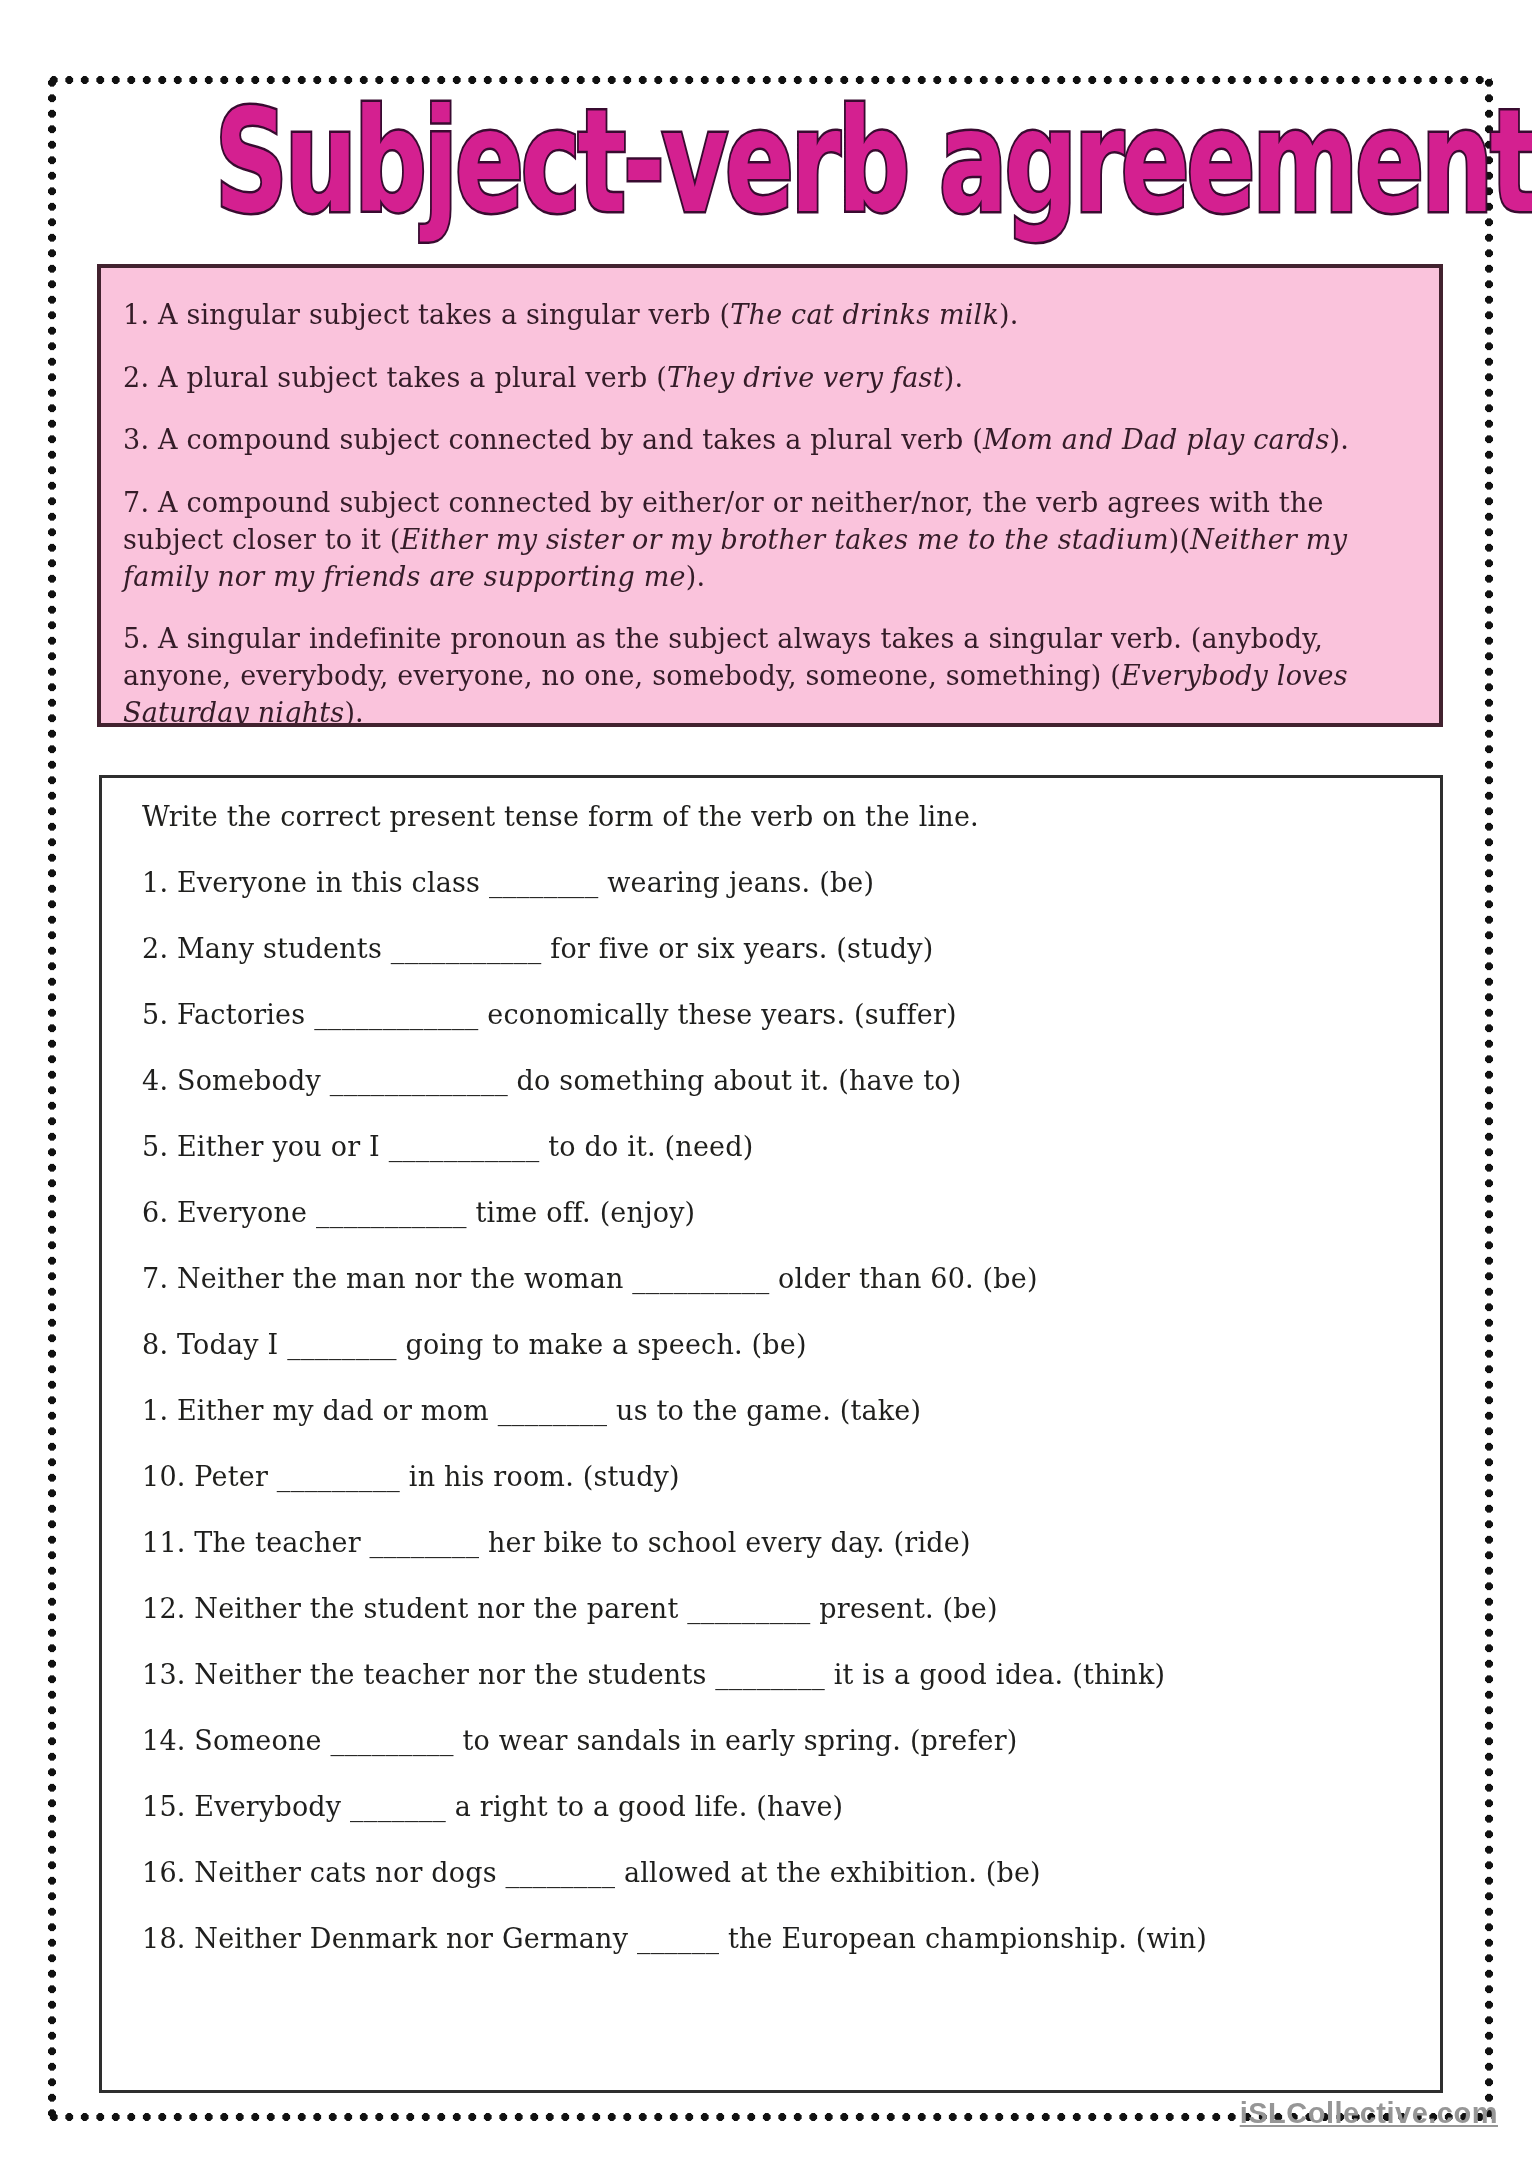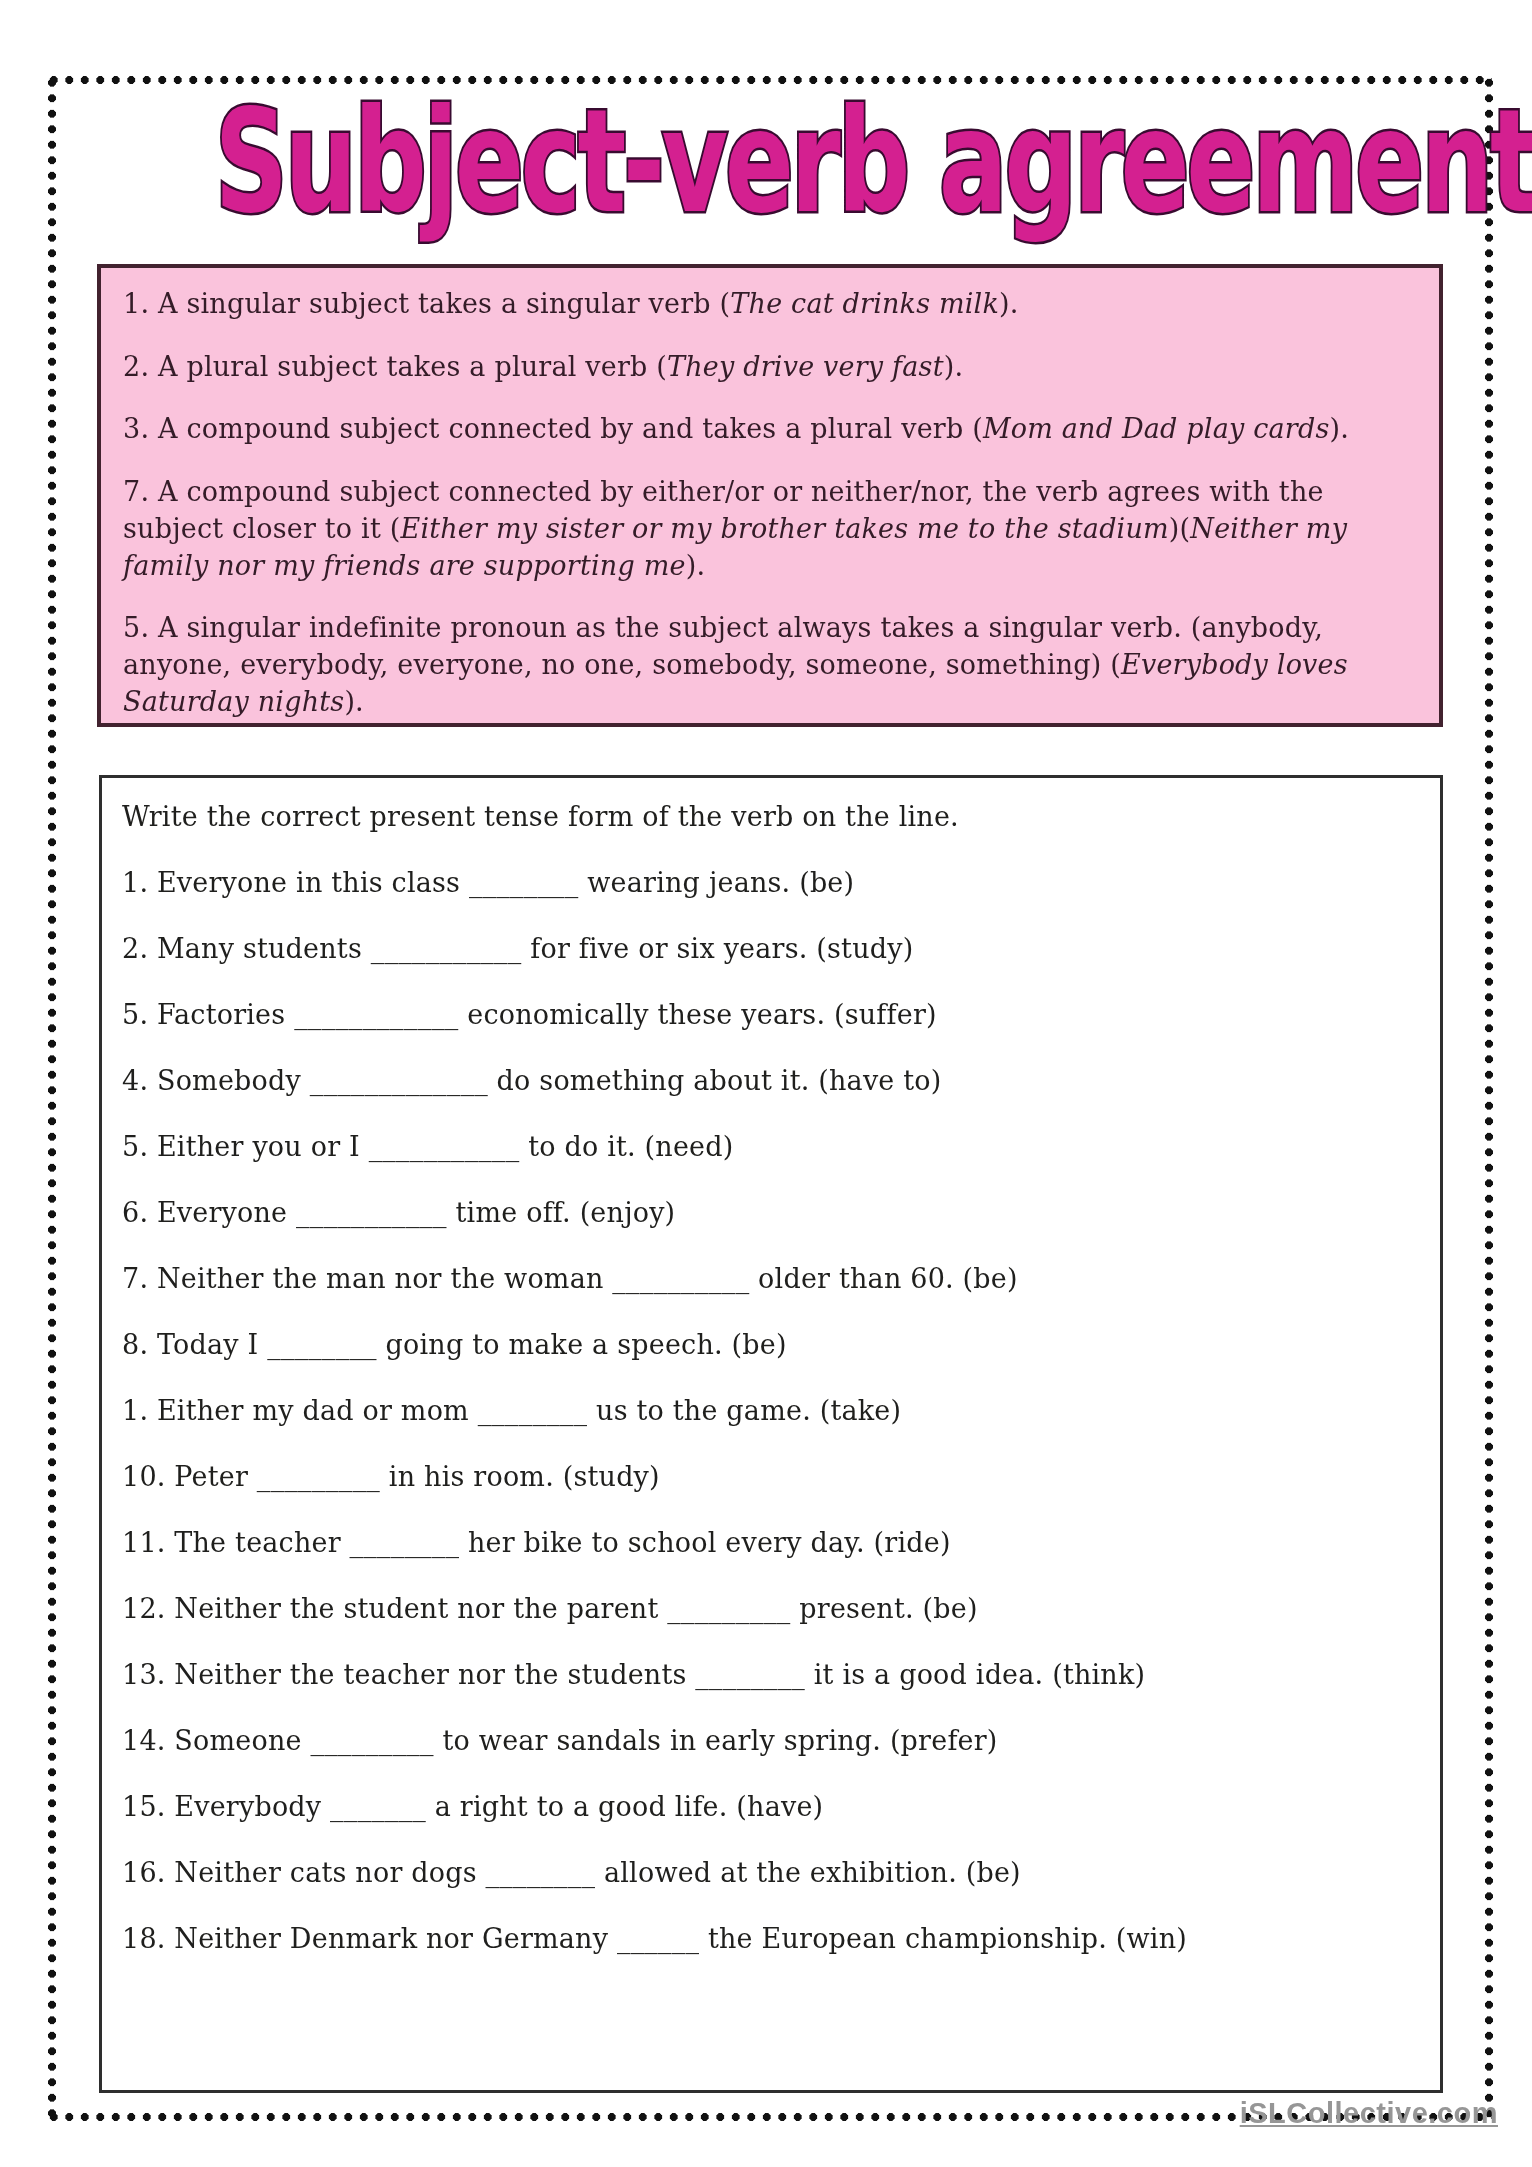--- a/index.html
+++ b/index.html
@@ -37,36 +37,36 @@
     paint-order: stroke fill;
     transform: scaleX(0.72);
   }
 
   
   .rules-box {
     position: absolute; left: 97px; top: 264px; width: 1346px; height: 463px;
     box-sizing: border-box; overflow: hidden;
     background: var(--rules_box_bg);
     border: 4px solid var(--rules_box_border);
-    padding: 18px 22px 0 22px;
+    padding: 29px 22px 0 22px;
   }
   .rule {
     margin: 0 0 26px 0;
     font-size: 27px; line-height: 1.36; color: var(--rules_text);
     letter-spacing: 0.2px;
   }
   .rule .it { font-style: italic; }
 
   
   .exercise-box {
     position: absolute; left: 99px; top: 775px; width: 1344px; height: 1318px;
     box-sizing: border-box; overflow: hidden;
     background: #ffffff;
     border: 3px solid var(--exercise_box_border);
-    padding: 22px 24px 0 20px;
+    padding: 22px 24px 0 40px;
   }
   .instruction, .item {
     margin: 0 0 32px 0;
     font-size: 27px; line-height: 34px; color: var(--exercise_text);
     letter-spacing: 0.2px; white-space: nowrap;
   }
 
   
   .watermark {
     position: absolute; top: 2097px; right: 34px;

